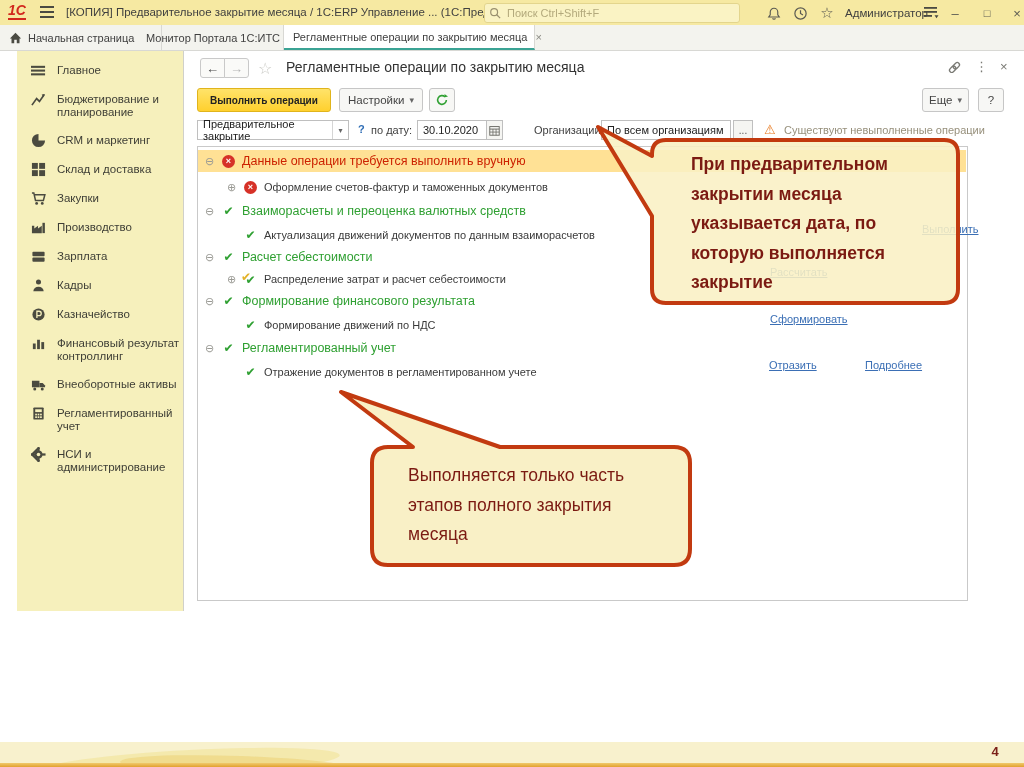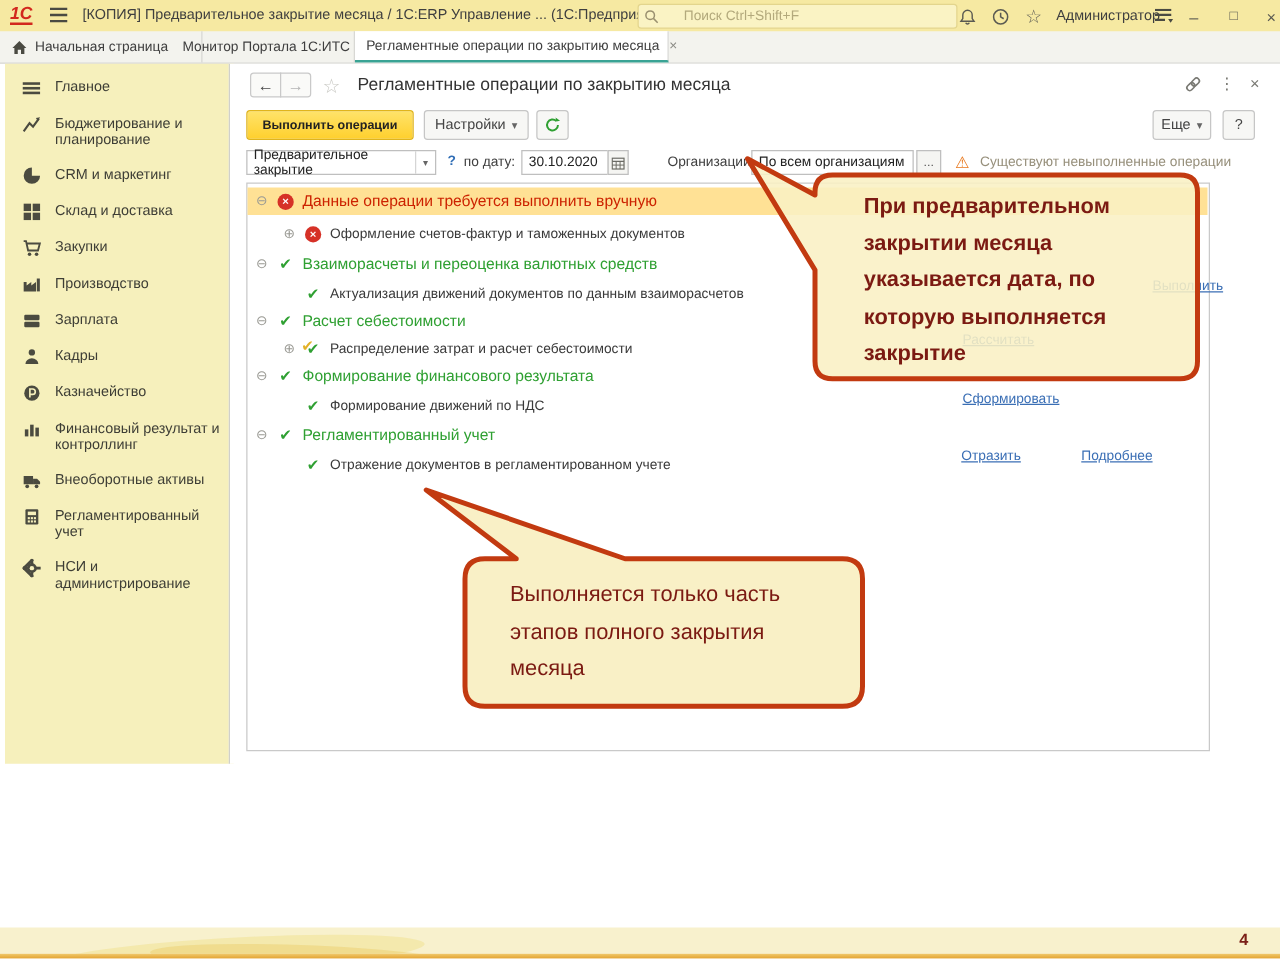--- a/index.html
+++ b/index.html
@@ -4,38 +4,38 @@
 <style>
   html,body{margin:0;padding:0;background:#fff;}
   .slide{position:relative;width:1024px;height:767px;background:#fff;overflow:hidden;
          font-family:"Liberation Sans",sans-serif;color:#3f3f3f;}
   .abs{position:absolute;}
   
   .titlebar{position:absolute;left:0;top:0;width:1024px;height:30px;background:#f6e9a2;}
   .logo{position:absolute;left:8px;top:3px;font-weight:bold;font-style:italic;font-size:14px;
         color:#d2281e;border-bottom:2px solid #d2281e;line-height:15px;}
   .tb-title{position:absolute;left:66px;top:6px;font-size:11.5px;color:#3f3f3f;white-space:nowrap;}
-  .searchbox{position:absolute;left:510px;top:3px;width:246px;height:18px;background:#faf3c4;
-             border:1px solid #e3d58d;border-radius:3px;display:flex;align-items:center;padding:0 4px;gap:18px;}
+  .searchbox{position:absolute;left:484px;top:3px;width:246px;height:18px;background:#faf3c4;
+             border:1px solid #e3d58d;border-radius:3px;display:flex;align-items:center;padding:0 4px;gap:4px;}
   .searchbox input{border:none;background:transparent;outline:none;font-size:11px;width:200px;
                    font-family:"Liberation Sans",sans-serif;color:#6c6443;}
   .searchbox input::placeholder{color:#b3a97c;}
   .tb-ico{position:absolute;top:4px;width:18px;height:18px;color:#5a5a52;font-size:13px;
           display:flex;align-items:center;justify-content:center;}
   .tb-user{position:absolute;top:7px;font-size:11.5px;color:#3f3f3f;}
   
   .tabbar{position:absolute;left:0;top:25px;width:1024px;height:26px;background:#f3f3ee;
           border-bottom:1px solid #d8d8d4;box-sizing:border-box;}
   .tab{position:absolute;top:0;height:25px;display:flex;align-items:center;gap:6px;
        padding:0 9px;box-sizing:border-box;font-size:11px;color:#3f3f3f;
        border-right:1px solid #d8d8d4;white-space:nowrap;}
   .tab.active{background:#fff;border-bottom:2px solid #3aa394;}
   .tab .x{color:#8a8a84;font-size:11px;margin-left:2px;}
   
-  .sidebar{position:absolute;left:4px;top:51px;width:183px;height:560px;background:#f6f0bc;
+  .sidebar{position:absolute;left:17px;top:51px;width:183px;height:560px;background:#f6f0bc;
            box-sizing:border-box;padding-top:5px;}
   .sb-item{display:flex;align-items:flex-start;gap:11px;padding:7px 6px 7px 14px;cursor:default;}
   .sb-item span.lbl{font-size:11.5px;line-height:13px;color:#3e3e36;padding-top:1px;}
   .sb-ico{width:15px;height:15px;flex:0 0 15px;}
   .sb-ico svg{width:15px;height:15px;display:block;}
   
   .content{position:absolute;left:183px;top:51px;width:841px;height:560px;background:#fff;
            border-left:1px solid #d0d0ca;box-sizing:border-box;}
   .navbtn{position:absolute;width:25px;height:20px;border:1px solid #c9c9c9;background:#fafaf8;
           display:flex;align-items:center;justify-content:center;font-size:13px;box-sizing:border-box;}

